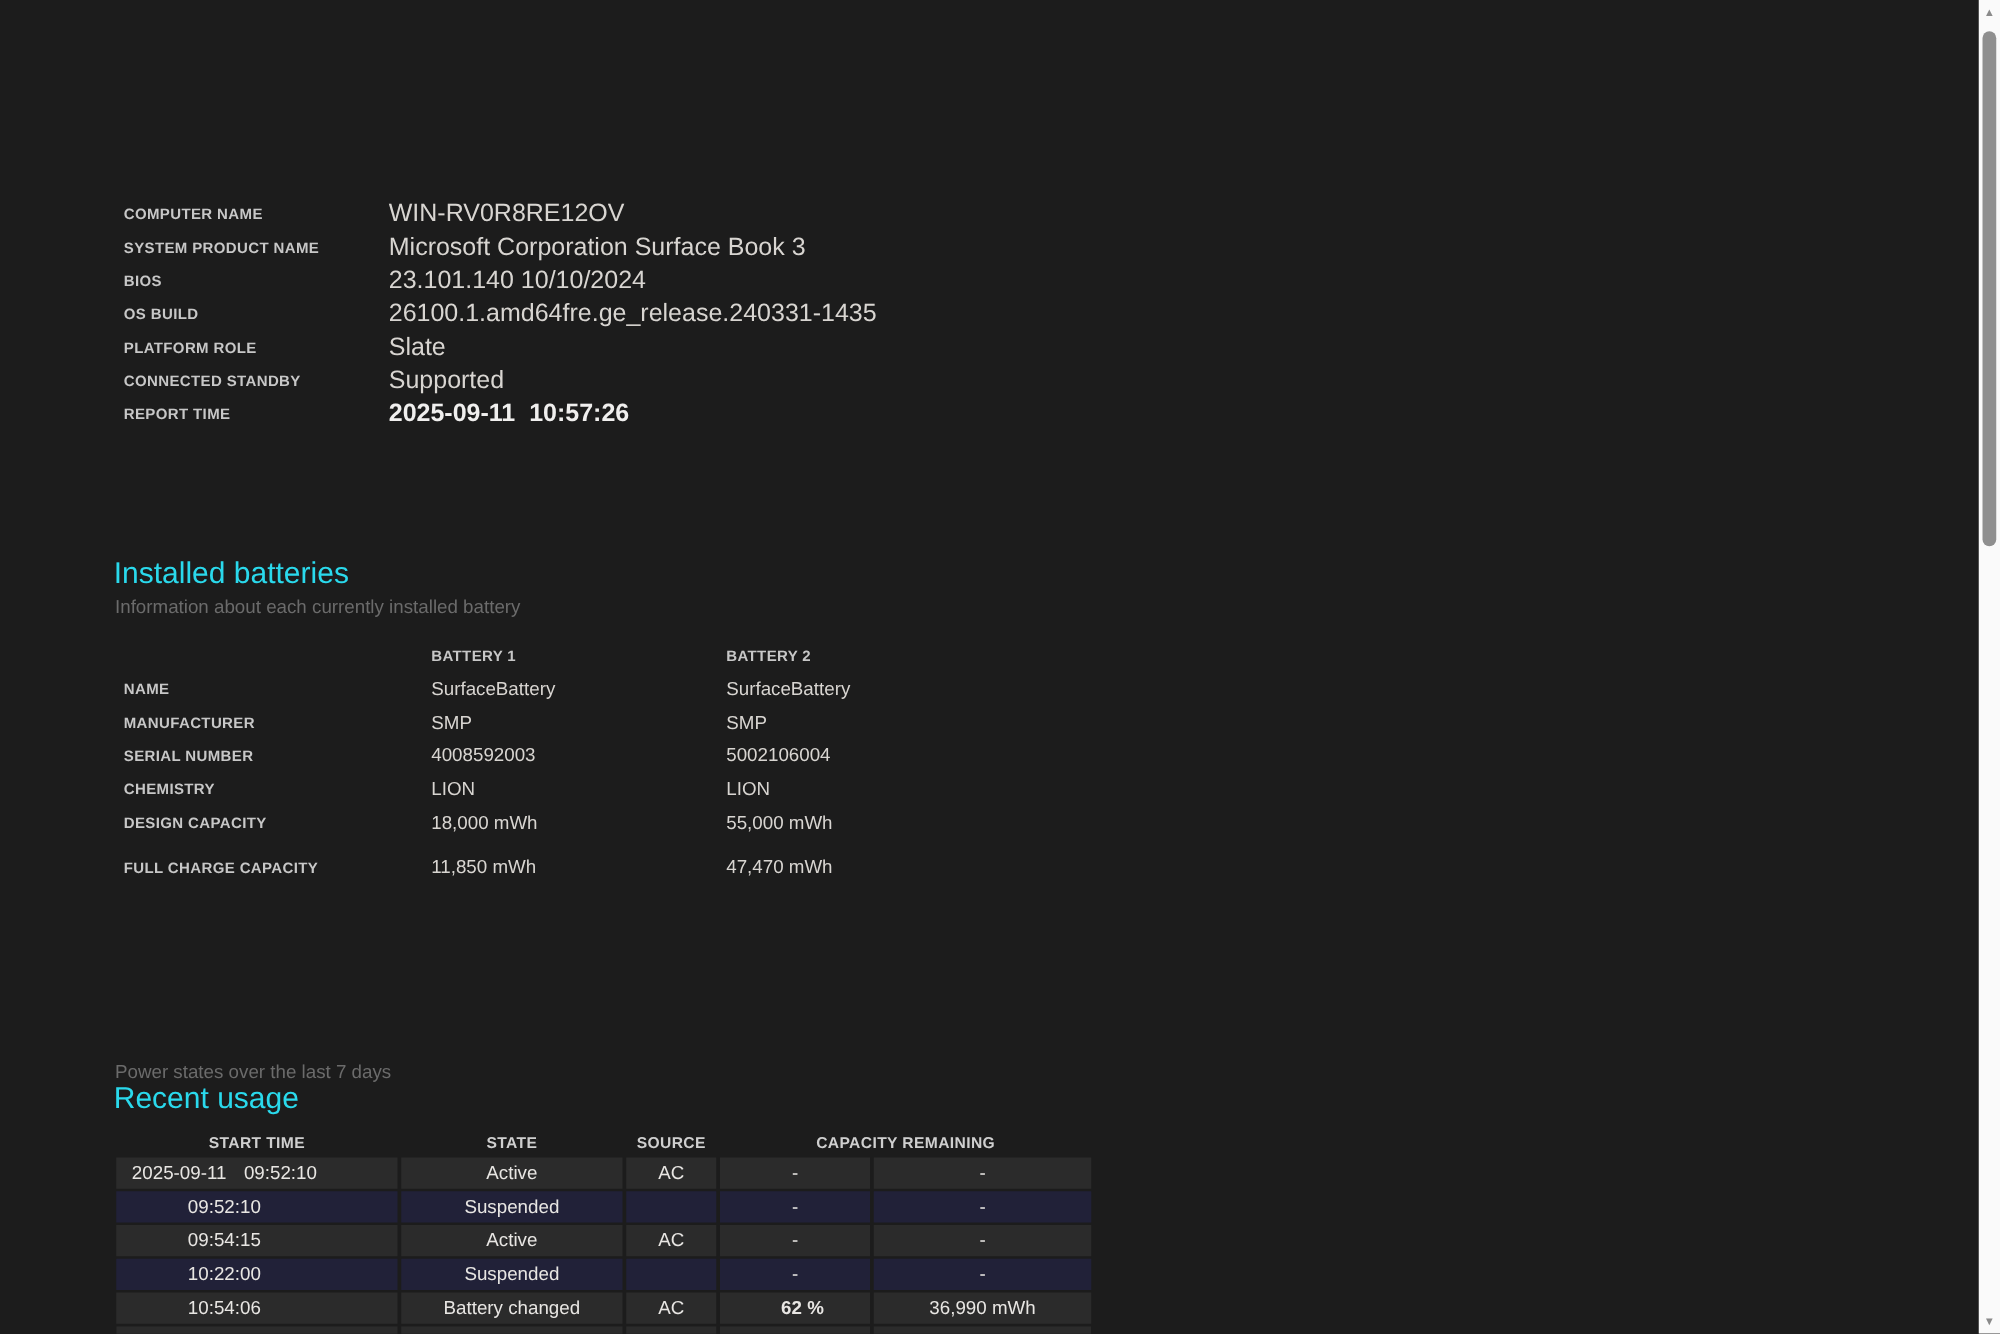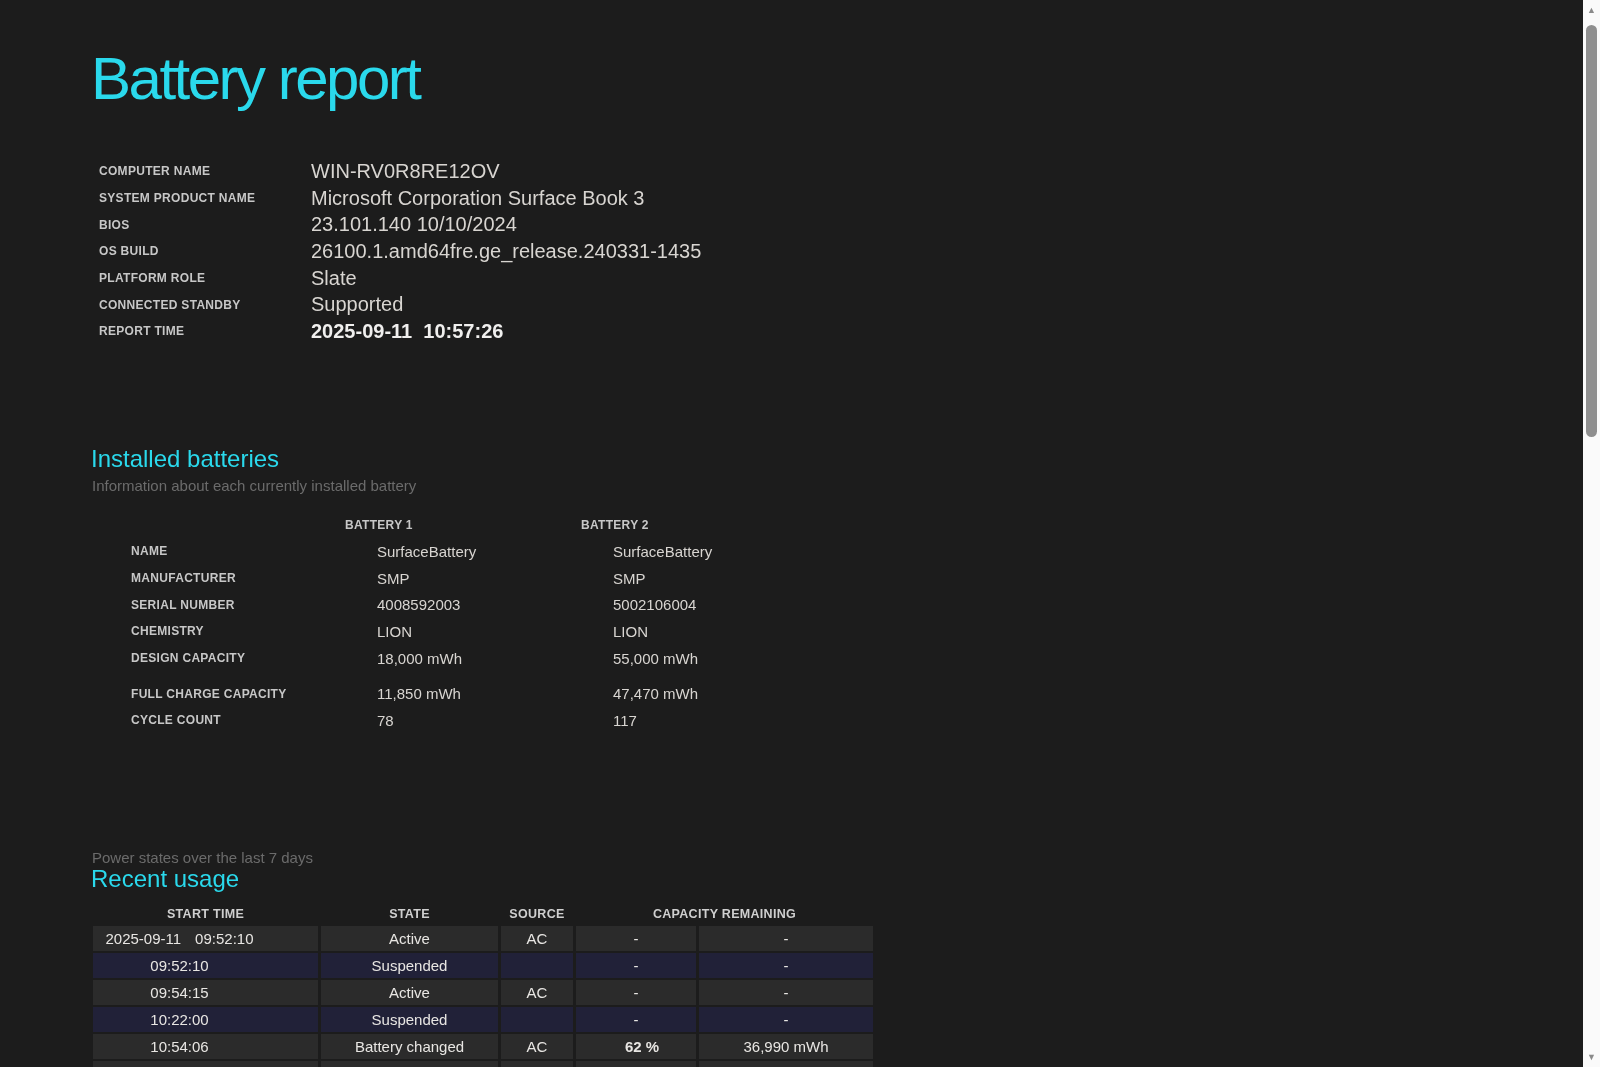--- a/index.html
+++ b/index.html
@@ -30,21 +30,21 @@
   .info-value { font-size:20px; color:#d8d5d1; white-space:pre; }
   .info-value.bold { font-weight:bold; color:#f0efee; }
 
   
   .section-heading { position:absolute; left:91px; font-size:24px; color:var(--accent); }
   .section-subtitle { position:absolute; left:92px; font-size:15px; color:#6b6b6b; }
 
   
   .battgrid { position:absolute; left:92px; top:512px; }
   .batt-header-row { display:flex; height:26px; align-items:center; }
-  .batt-row { display:flex; height:26.7px; align-items:center;margin-left:32px; }
+  .batt-row { display:flex; height:26.7px; align-items:center; }
   .batt-row.gap-before { margin-top:9px; }
   .bcol-label {
     width:253px; padding-left:7px;
     font-size:12px; font-weight:bold; letter-spacing:0.3px; color:#c7c7c7;
   }
   .bcol-1, .bcol-2 { width:236px; font-size:15px; color:#d8d5d1; }
   .batt-colhead { font-size:12px; font-weight:bold; letter-spacing:0.3px; color:#c7c7c7; }
 
   
   .usage-table { position:absolute; left:93px; top:903px; width:780px; }
@@ -86,21 +86,20 @@
     font-size:9px; color:#8a8a8a; line-height:12px;
   }
   .sb-arrow.up { top:4px; }
   .sb-arrow.down { bottom:4px; }
 </style>
 </head>
 <body>
 
 <div class="content">
 
-  <h1 class="page-title">Battery report</h1>
 
   <div class="sysinfo">
       <div class="info-row">
         <div class="info-label">COMPUTER NAME</div>
         <div class="info-value">WIN-RV0R8RE12OV</div>
       </div>
       <div class="info-row">
         <div class="info-label">SYSTEM PRODUCT NAME</div>
         <div class="info-value">Microsoft Corporation Surface Book 3</div>
       </div>
@@ -158,25 +157,20 @@
         </div>
         <div class="batt-row">
           <div class="bcol-label">DESIGN CAPACITY</div>
           <div class="bcol-1">18,000 mWh</div>
           <div class="bcol-2">55,000 mWh</div>
         </div>
         <div class="batt-row gap-before">
           <div class="bcol-label">FULL CHARGE CAPACITY</div>
           <div class="bcol-1">11,850 mWh</div>
           <div class="bcol-2">47,470 mWh</div>
-        </div>
-        <div class="batt-row">
-          <div class="bcol-label">CYCLE COUNT</div>
-          <div class="bcol-1">78</div>
-          <div class="bcol-2">117</div>
         </div>
       </div>
   </div>
 
   <div class="section-heading" style="top:865px;">Recent usage</div>
   <div class="section-subtitle" style="top:849px;">Power states over the last 7 days</div>
 
   <div class="usage-table">
     <div class="u-headrow">
       <div class="u-head">START TIME</div>

